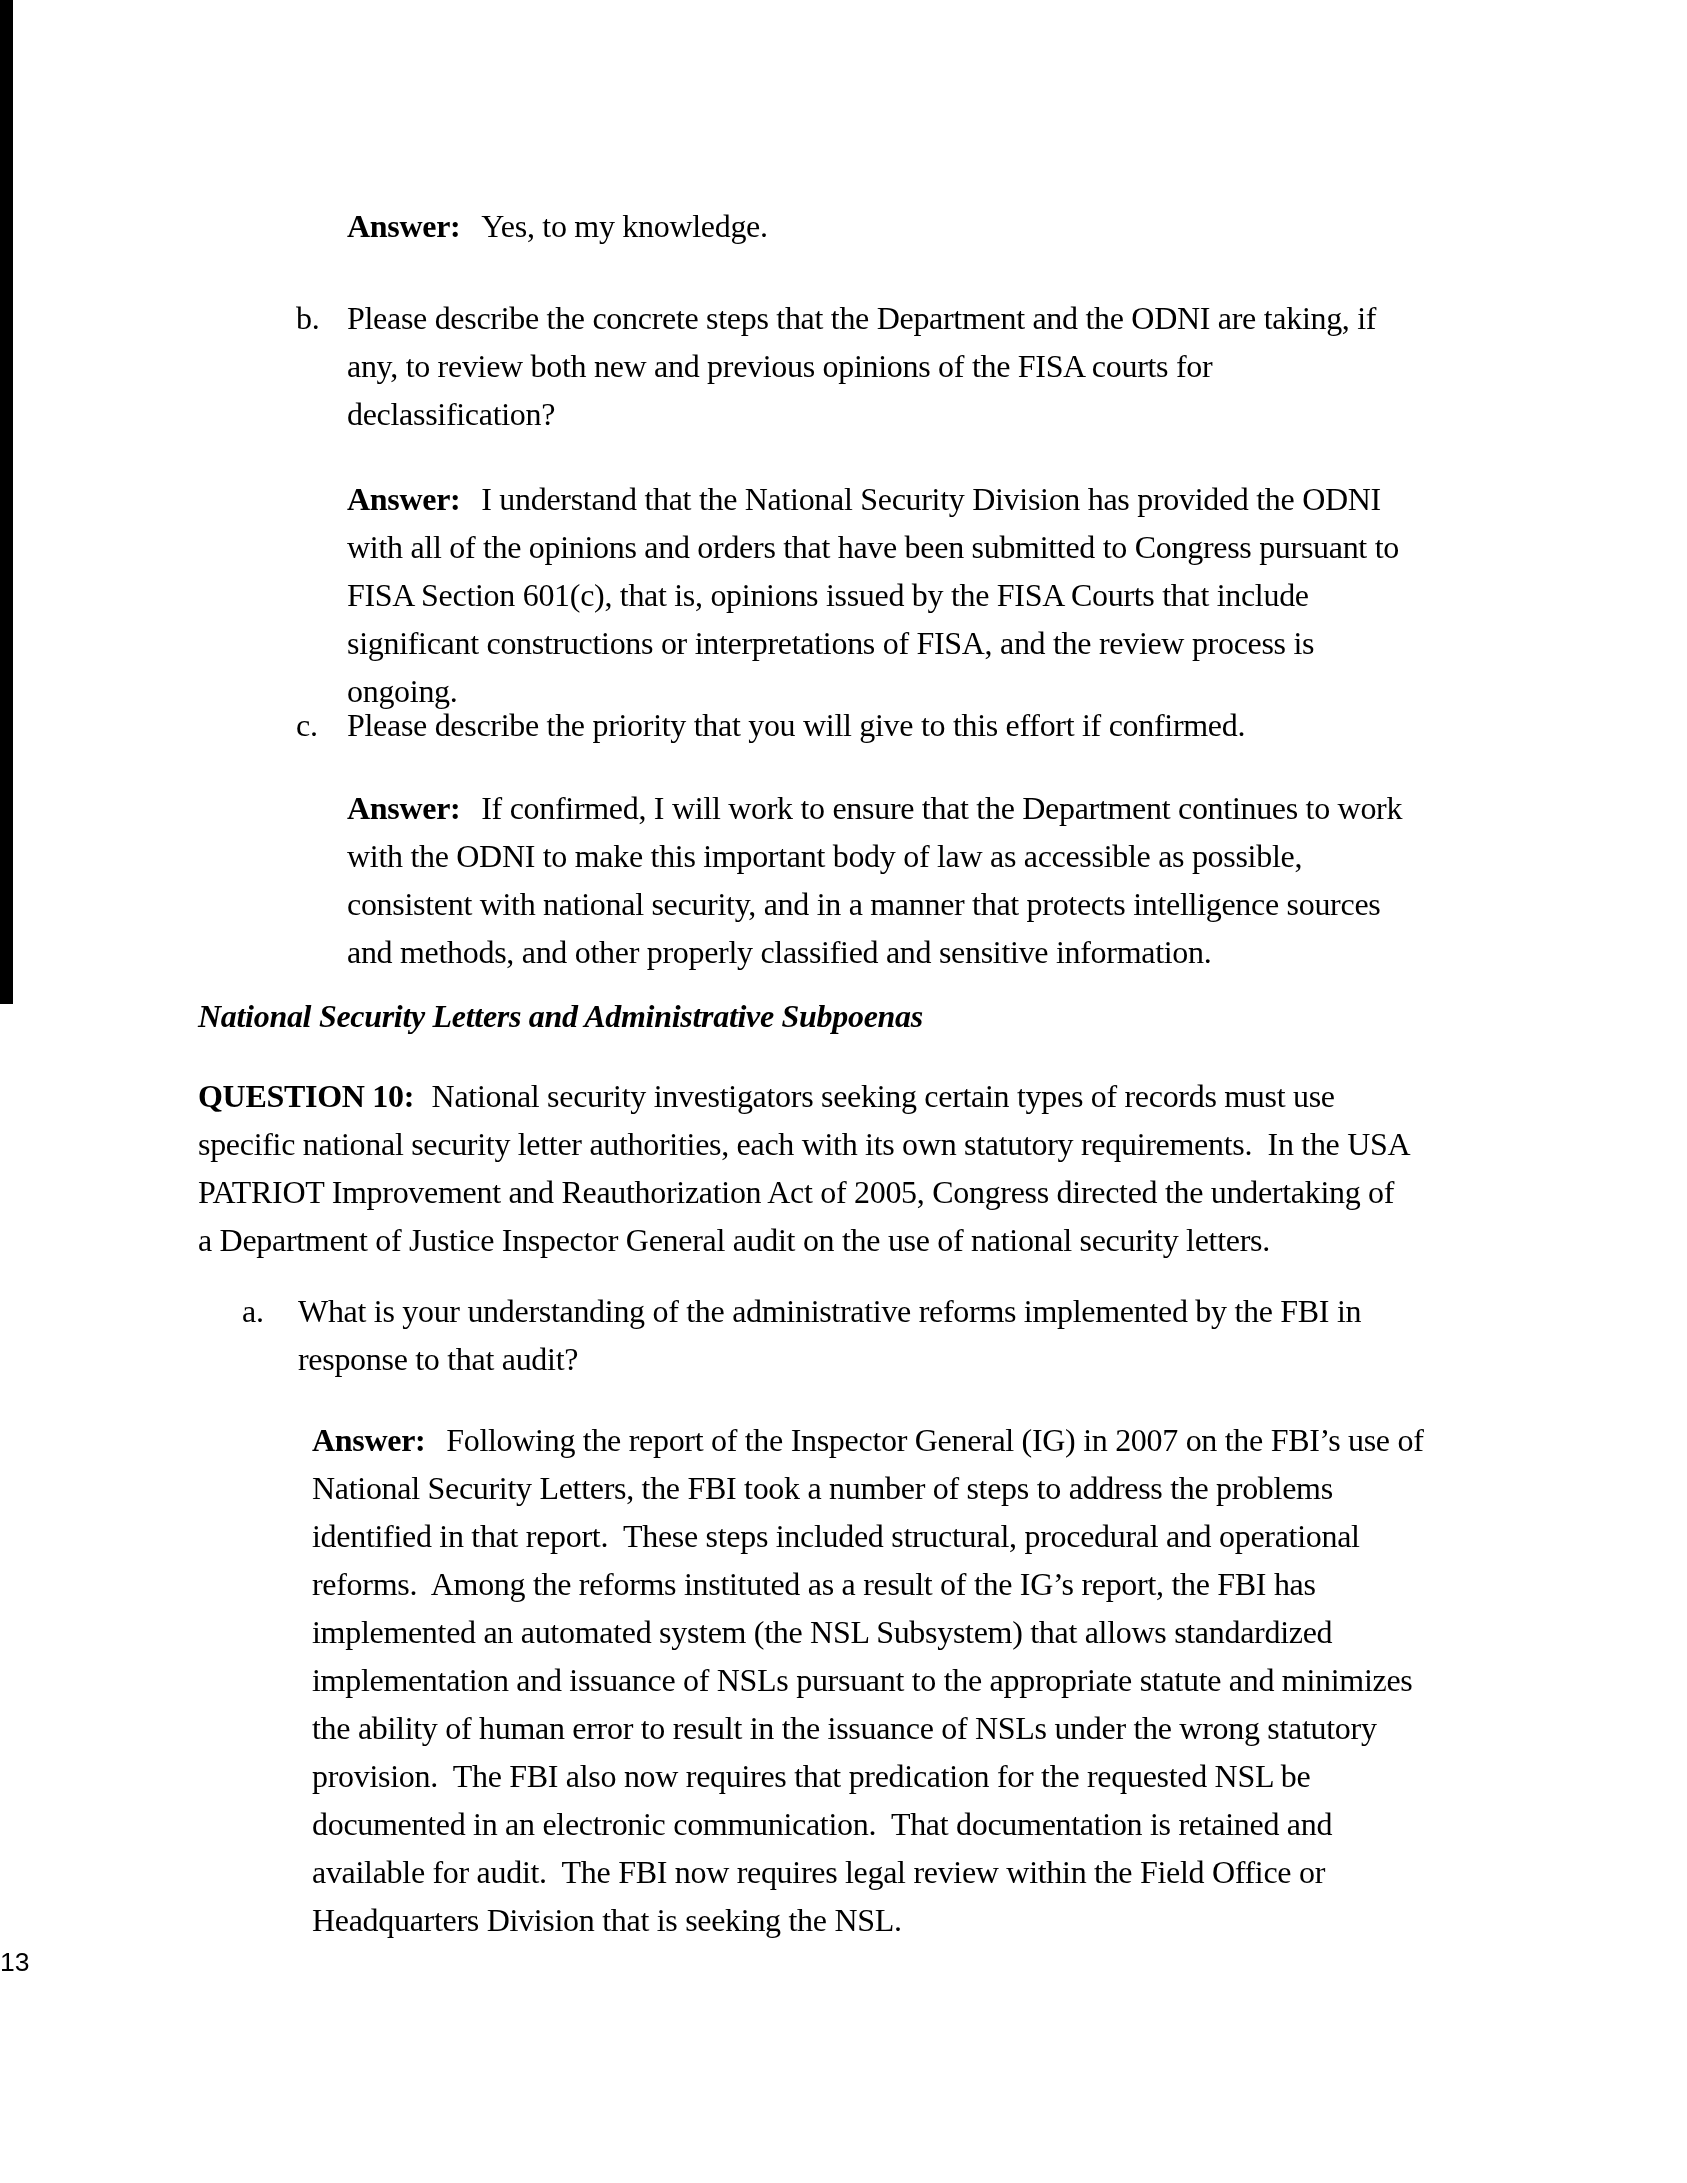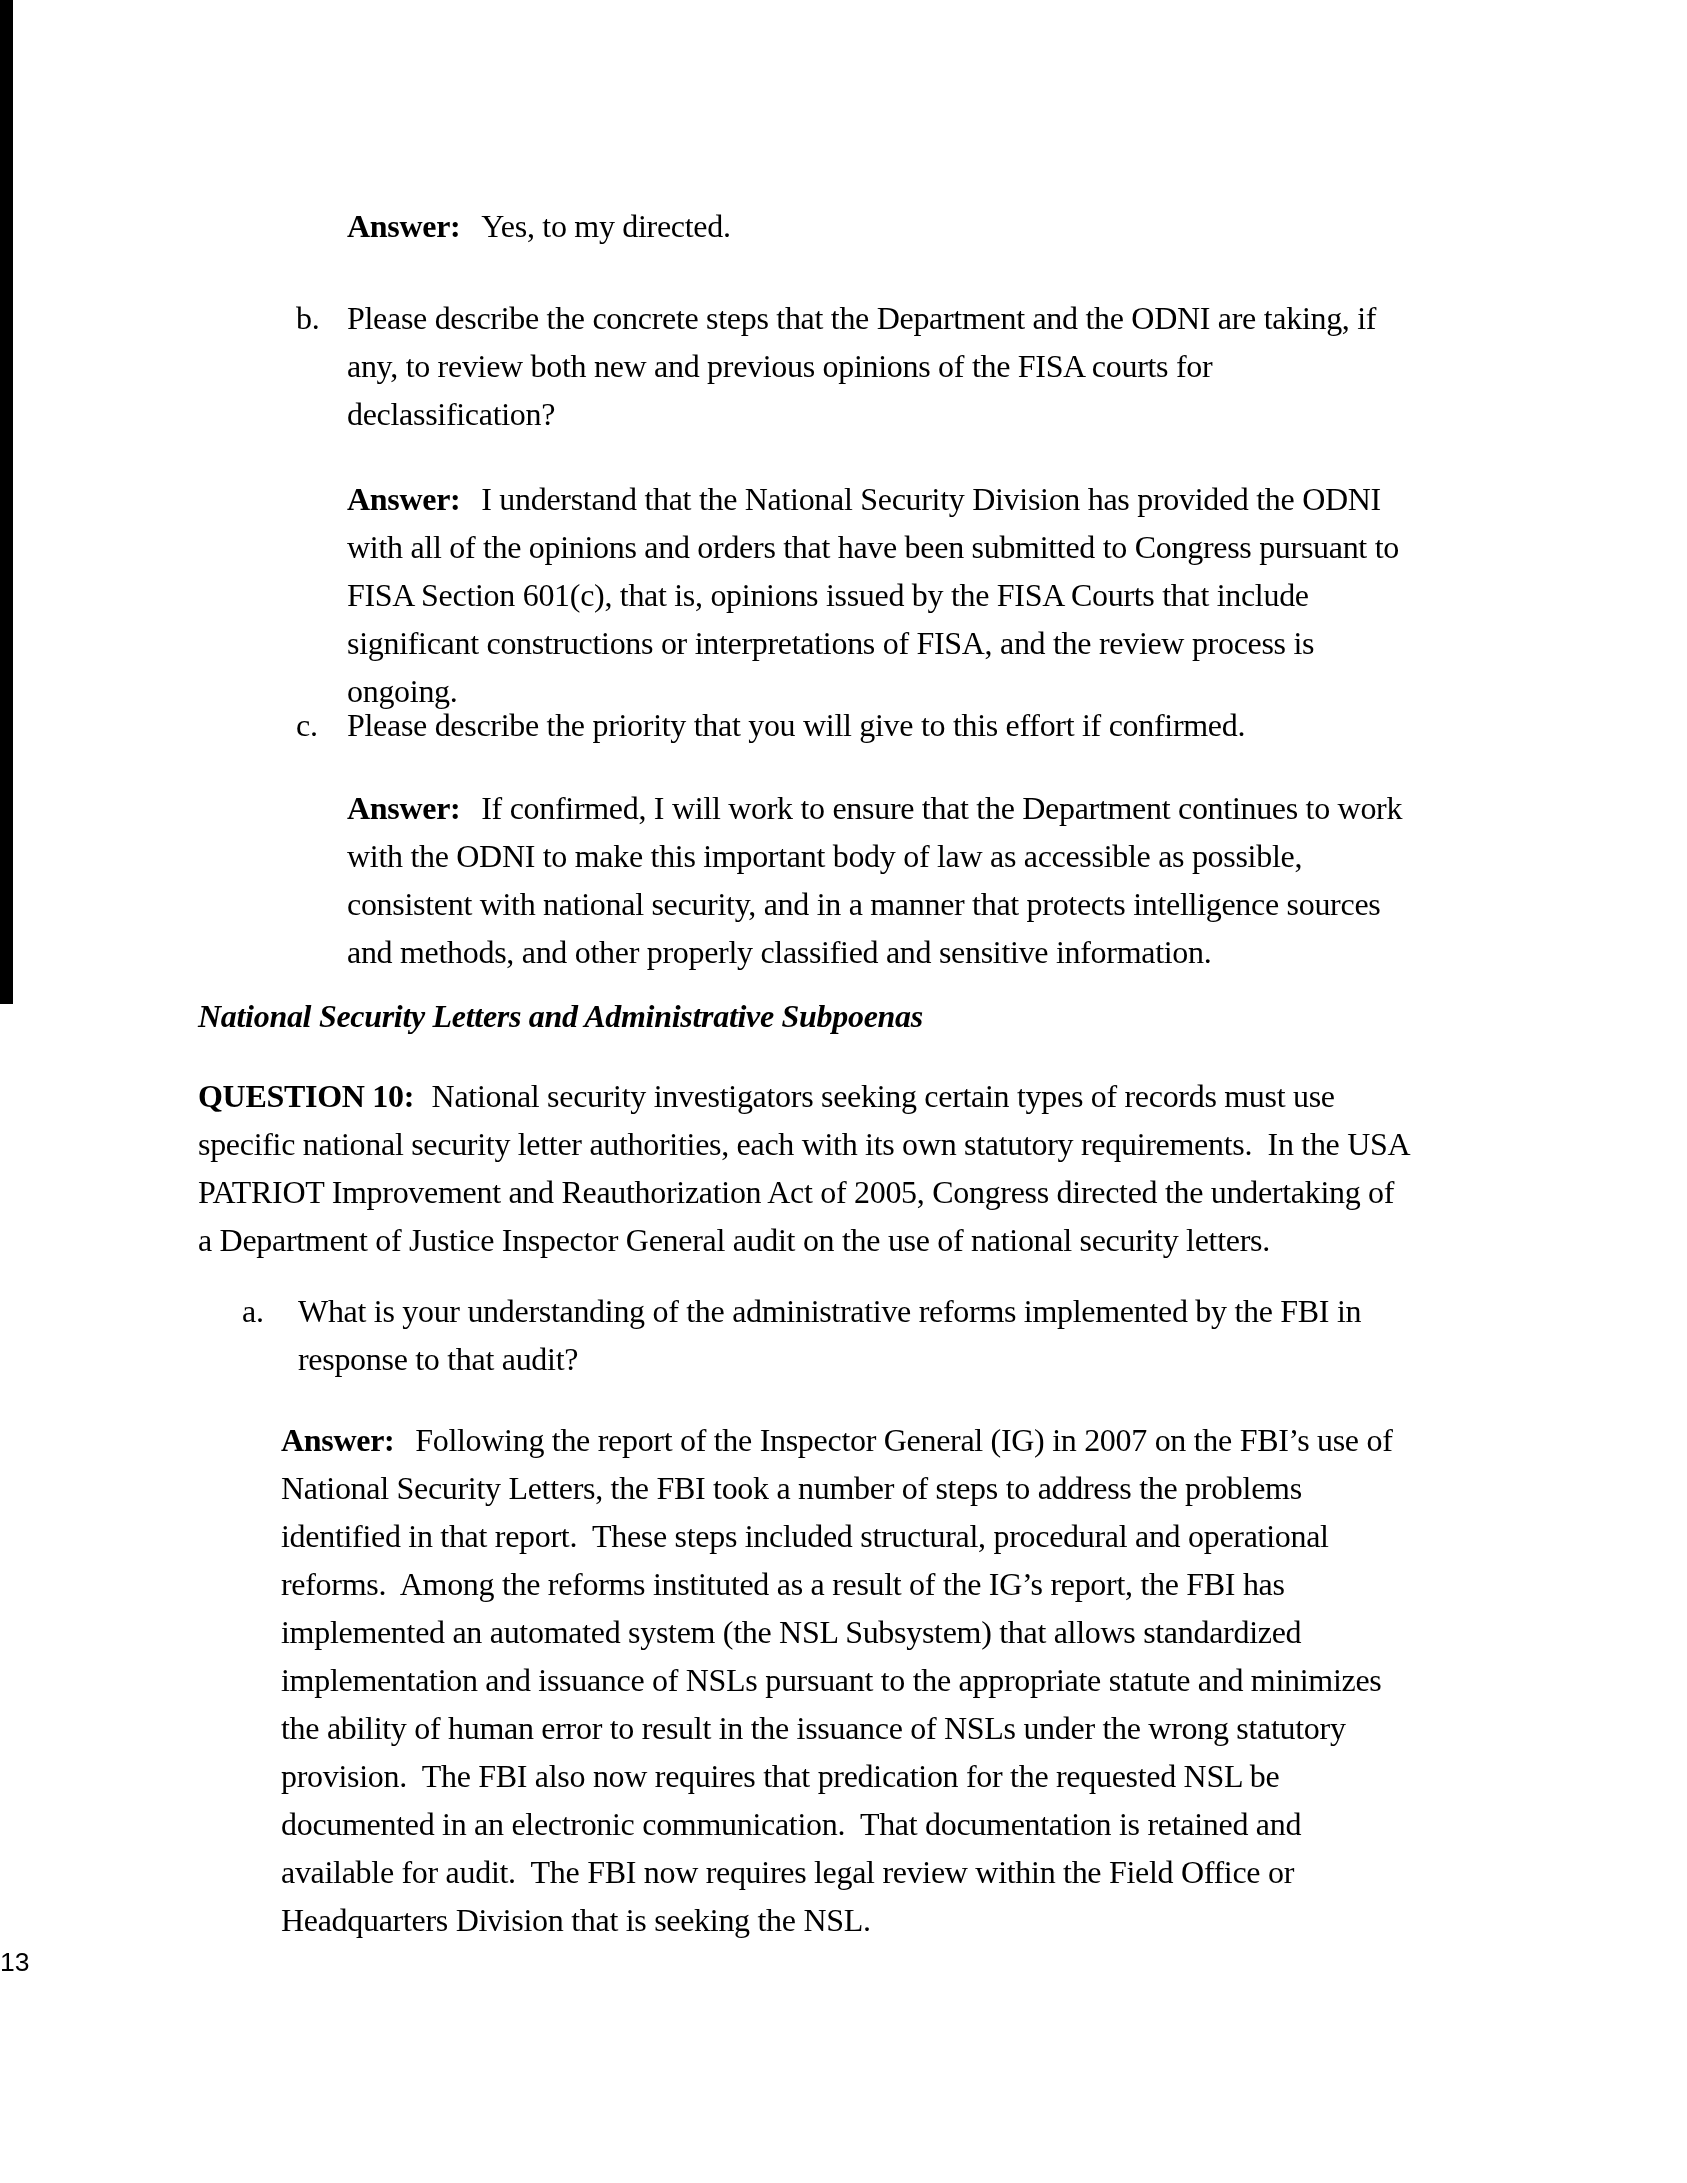--- a/index.html
+++ b/index.html
@@ -62,21 +62,21 @@
     letter-spacing: 0;
   }
 </style>
 </head>
 <body>
 
 <div class="page">
 
   <div class="scan-bar"></div>
 
-  <div class="block" style="left:347px; top:202px;"><span class="label">Answer:</span><span>Yes, to my directed.</span></div>
+  <div class="block" style="left:347px; top:202px;"><span class="label">Answer:</span><span>Yes, to my knowledge.</span></div>
 
   <div class="block" style="left:347px; top:294px;"><span class="marker bc">b.</span><span>Please describe the concrete steps that the Department and the ODNI are taking, if
 any, to review both new and previous opinions of the FISA courts for
 declassification?</span></div>
 
   <div class="block" style="left:347px; top:475px;"><span class="label">Answer:</span><span>I understand that the National Security Division has provided the ODNI
 with all of the opinions and orders that have been submitted to Congress pursuant to
 FISA Section 601(c), that is, opinions issued by the FISA Courts that include
 significant constructions or interpretations of FISA, and the review process is
 ongoing.</span></div>
@@ -91,21 +91,21 @@
 and methods, and other properly classified and sensitive information.</span></div>
 
   <div class="block" style="left:198px; top:1072px;"><span class="qlabel">QUESTION 10:</span><span>National security investigators seeking certain types of records must use
 specific national security letter authorities, each with its own statutory requirements.&nbsp; In the USA
 PATRIOT Improvement and Reauthorization Act of 2005, Congress directed the undertaking of
 a Department of Justice Inspector General audit on the use of national security letters.</span></div>
 
   <div class="block" style="left:298px; top:1287px;"><span class="marker a">a.</span><span>What is your understanding of the administrative reforms implemented by the FBI in
 response to that audit?</span></div>
 
-  <div class="block" style="left:281px; top:1416px;"><span class="label">Answer:</span><span>Following the report of the Inspector General (IG) in 2007 on the FBI’s use of
+  <div class="block" style="left:312px; top:1416px;"><span class="label">Answer:</span><span>Following the report of the Inspector General (IG) in 2007 on the FBI’s use of
 National Security Letters, the FBI took a number of steps to address the problems
 identified in that report.&nbsp; These steps included structural, procedural and operational
 reforms.&nbsp; Among the reforms instituted as a result of the IG’s report, the FBI has
 implemented an automated system (the NSL Subsystem) that allows standardized
 implementation and issuance of NSLs pursuant to the appropriate statute and minimizes
 the ability of human error to result in the issuance of NSLs under the wrong statutory
 provision.&nbsp; The FBI also now requires that predication for the requested NSL be
 documented in an electronic communication.&nbsp; That documentation is retained and
 available for audit.&nbsp; The FBI now requires legal review within the Field Office or
 Headquarters Division that is seeking the NSL.</span></div>

